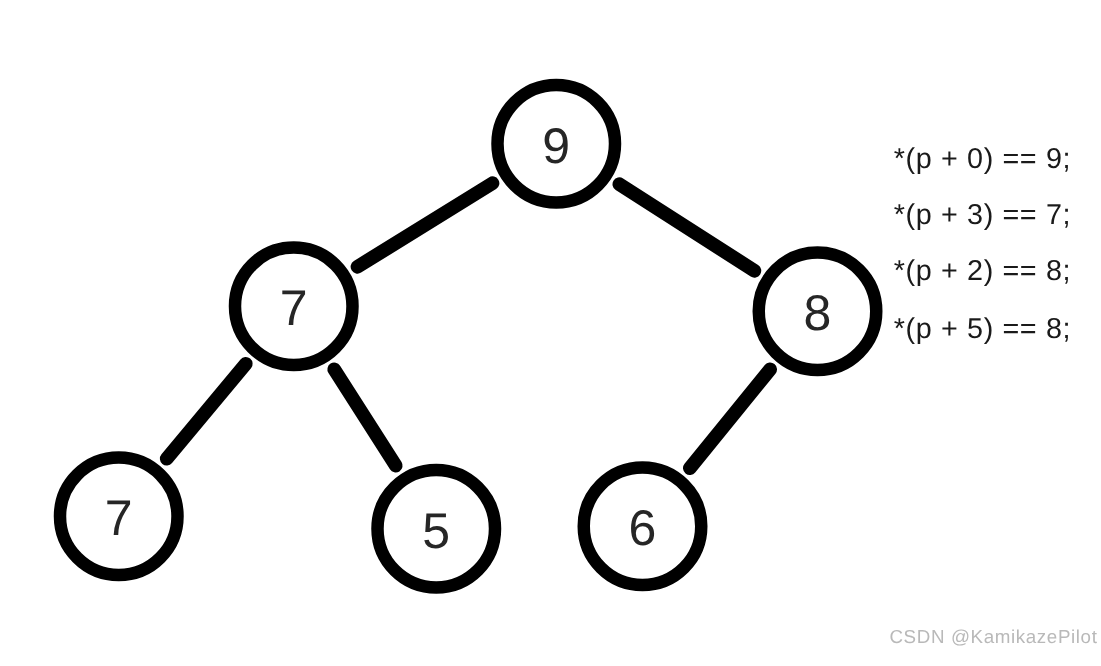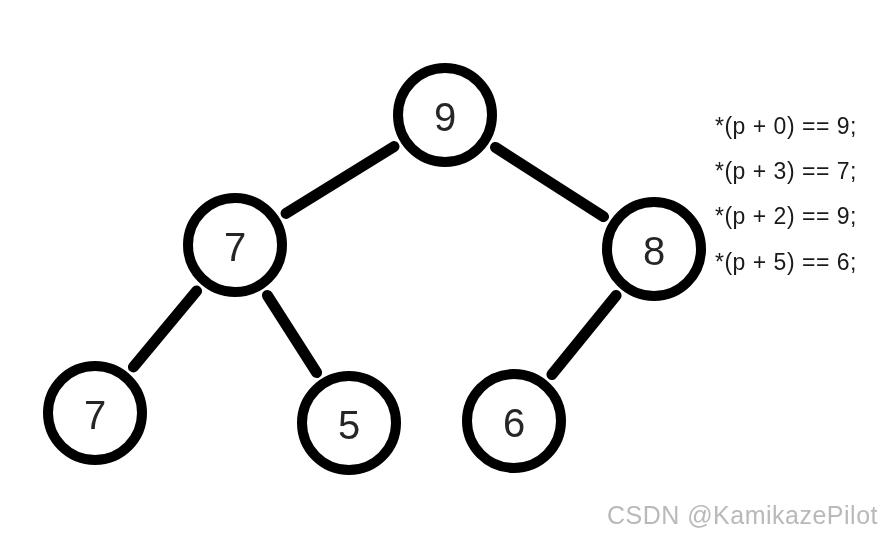--- a/index.html
+++ b/index.html
@@ -27,21 +27,21 @@
   }
   .code-line {
     height: 45.2px;
     line-height: 45.2px;
     white-space: nowrap;
   }
   .watermark {
     position: absolute;
     right: 3px;
     top: 501px;
-    font-size: 25px;
+    font-size: 15px;
     letter-spacing: 0.5px;
     color: #b9b9b9;
     white-space: nowrap;
   }
 </style>
 </head>
 <body>
 
 <div class="canvas">
   <svg id="tree-svg" width="881" height="533" viewBox="0 0 881 533">
@@ -72,18 +72,18 @@
       </g>
       <g>
         <circle cx="514" cy="421" r="47" fill="#ffffff" stroke="#000000" stroke-width="10"></circle>
         <text x="514" y="423" text-anchor="middle" dominant-baseline="central" fill="#262626" font-size="40">6</text>
       </g>
     </svg>
 
   <div class="code-block">
     <div class="code-line">*(p + 0) == 9;</div>
     <div class="code-line">*(p + 3) == 7;</div>
-    <div class="code-line">*(p + 2) == 9;</div>
-    <div class="code-line">*(p + 5) == 6;</div>
+    <div class="code-line">*(p + 2) == 8;</div>
+    <div class="code-line">*(p + 5) == 8;</div>
   </div>
 
   <div class="watermark">CSDN @KamikazePilot</div>
 </div>
 
 </body></html>

